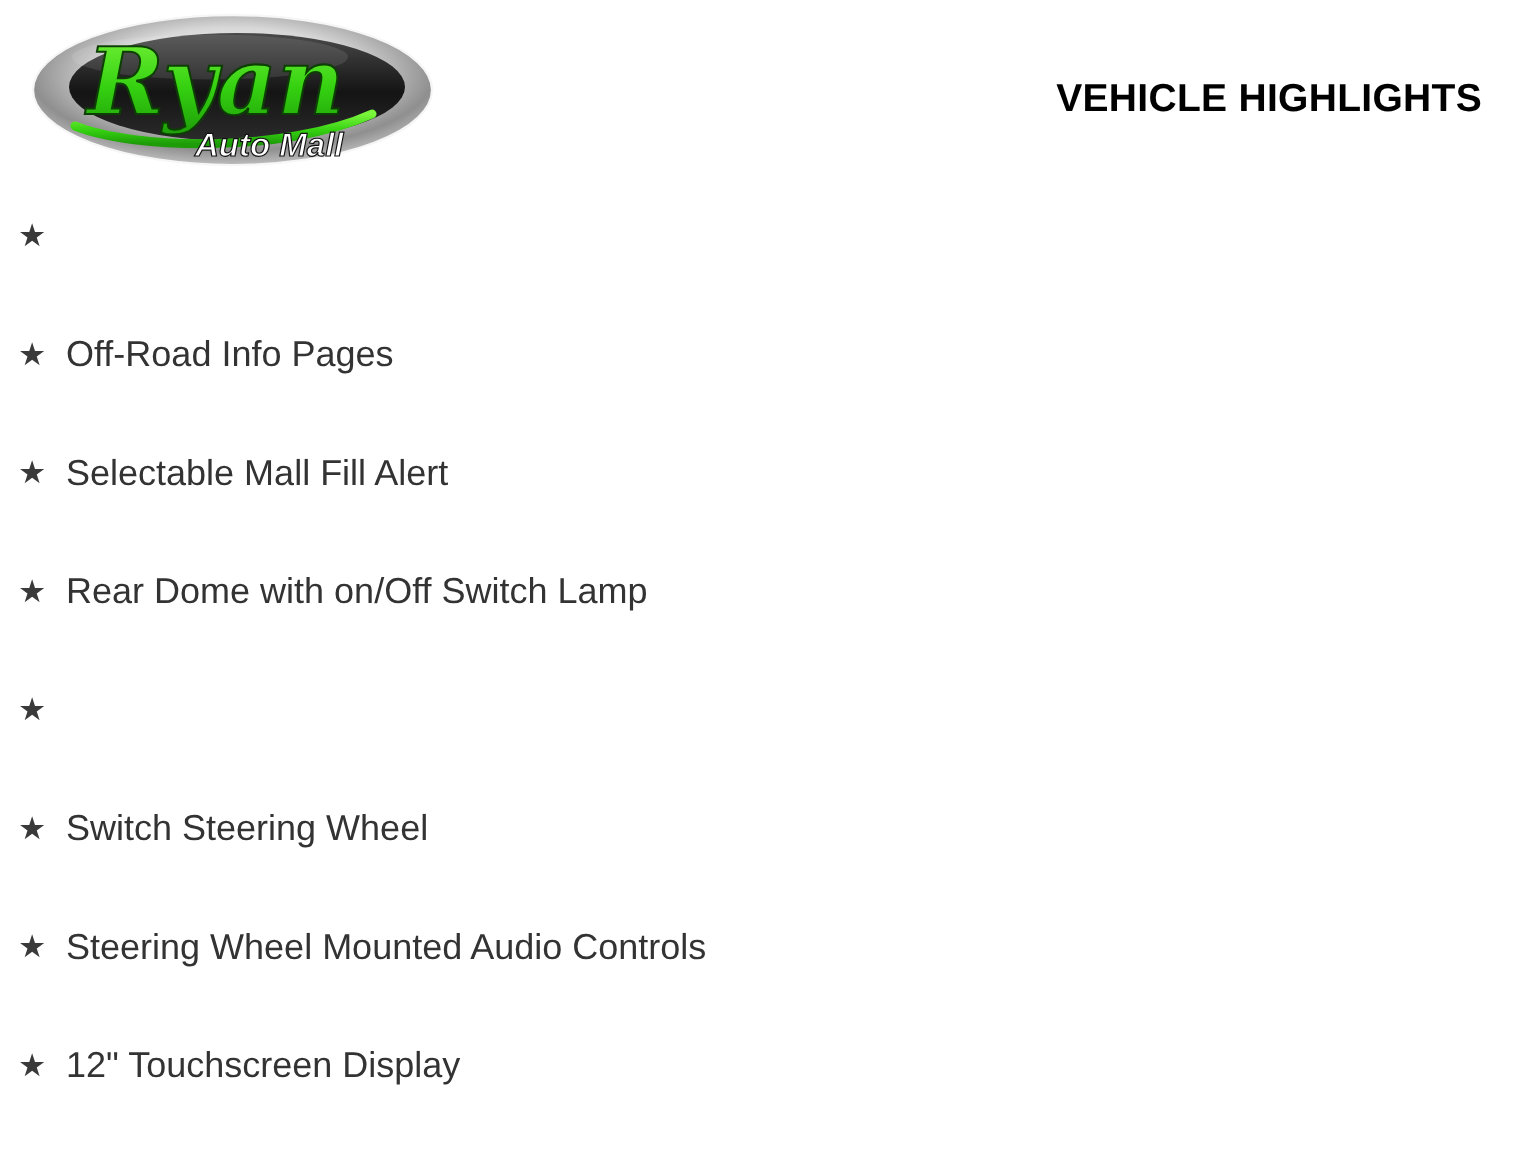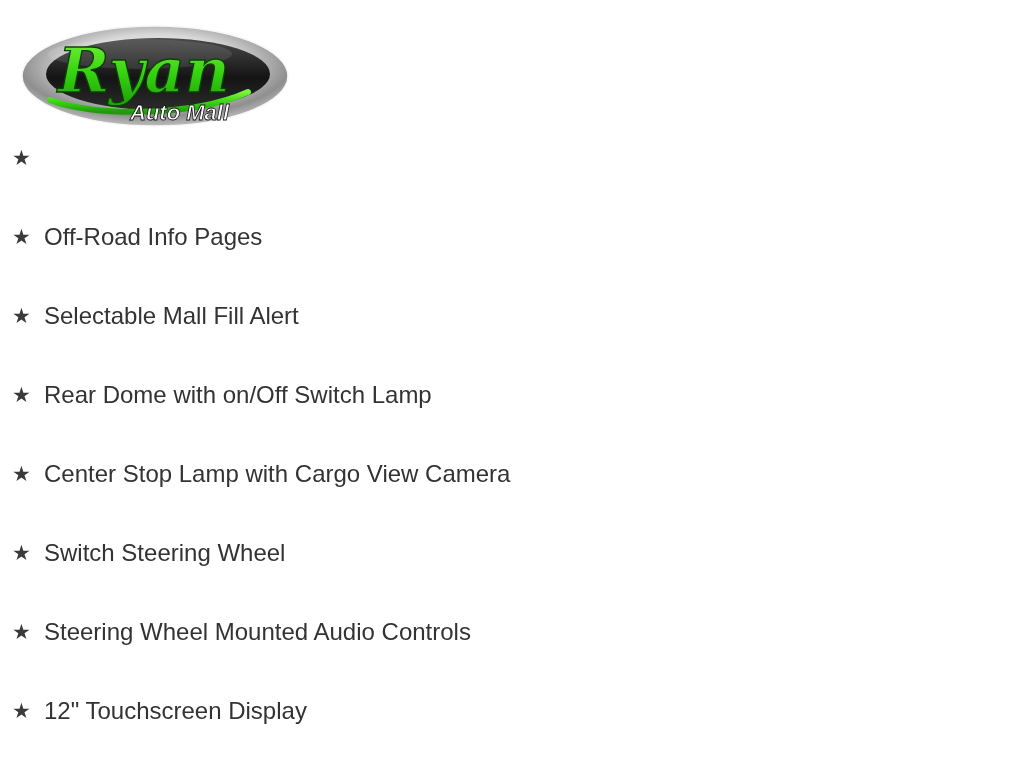--- a/index.html
+++ b/index.html
@@ -17,21 +17,21 @@
 
   
   .header {
     position: relative;
     height: 130px;
   }
 
   .logo {
     position: absolute;
     left: 20px;
-    top: 20px;
+    top: 4px;
     width: 270px;
     height: 112px;
   }
 
   .logo svg {
     display: block;
   }
 
   .page-title {
     position: absolute;
@@ -109,41 +109,41 @@
       <ellipse cx="120" cy="34" rx="92" ry="15" fill="#ffffff" opacity="0.10"></ellipse>
 
       <text x="38" y="72" font-family="DejaVu Serif, serif" font-size="62" font-style="italic" font-weight="bold" fill="url(#greenGrad)" stroke="#0d3f04" stroke-width="1.4">Ryan</text>
 
       <path d="M30 80 C70 96 170 98 228 72" fill="none" stroke="url(#greenGrad)" stroke-width="6" stroke-linecap="round"></path>
 
       <text x="110" y="100" font-family="Liberation Sans, sans-serif" font-size="22" font-style="italic" font-weight="bold" fill="#ffffff" stroke="#111111" stroke-width="0.8">Auto Mall</text>
     </svg>
   </div>
 
+  <div class="page-title">VEHICLE HIGHLIGHTS</div>
 </div>
 
 <ul class="highlights">
   <li class="highlight-item">
     <span class="star-icon">★</span>
   </li>
   <li class="highlight-item">
     <span class="star-icon">★</span>
     <span class="highlight-label">Off-Road Info Pages</span>
   </li>
   <li class="highlight-item">
     <span class="star-icon">★</span>
     <span class="highlight-label">Selectable Mall Fill Alert</span>
   </li>
   <li class="highlight-item">
     <span class="star-icon">★</span>
     <span class="highlight-label">Rear Dome with on/Off Switch Lamp</span>
   </li>
   <li class="highlight-item">
     <span class="star-icon">★</span>
-    <span class="highlight-label">Center Stop Lamp with Cargo View Camera</span>
   </li>
   <li class="highlight-item">
     <span class="star-icon">★</span>
     <span class="highlight-label">Switch Steering Wheel</span>
   </li>
   <li class="highlight-item">
     <span class="star-icon">★</span>
     <span class="highlight-label">Steering Wheel Mounted Audio Controls</span>
   </li>
   <li class="highlight-item">

